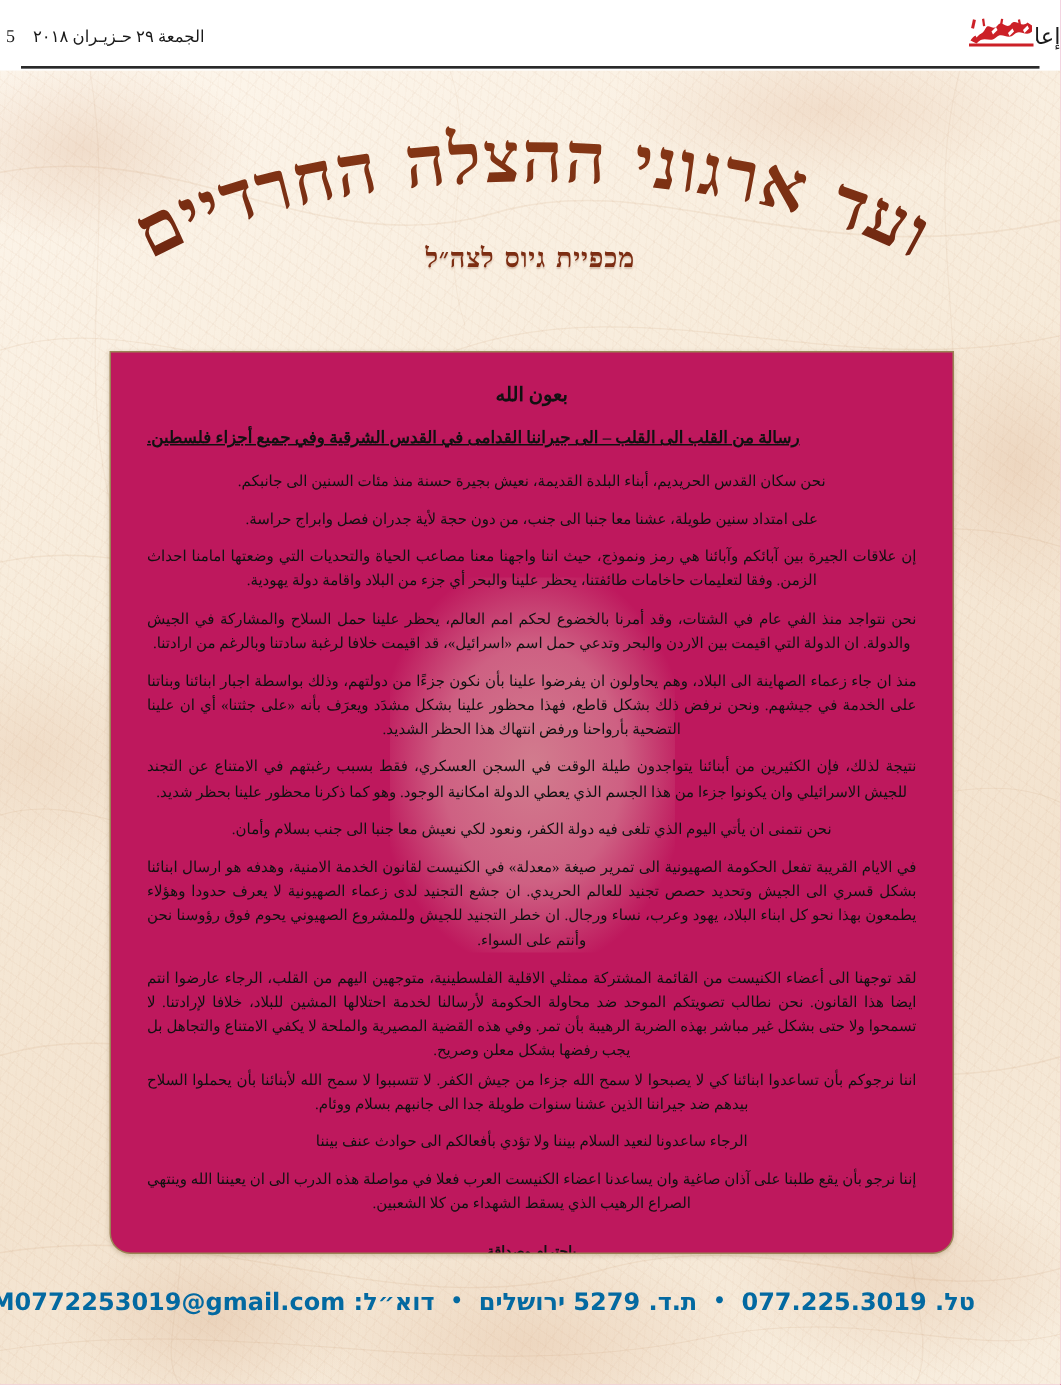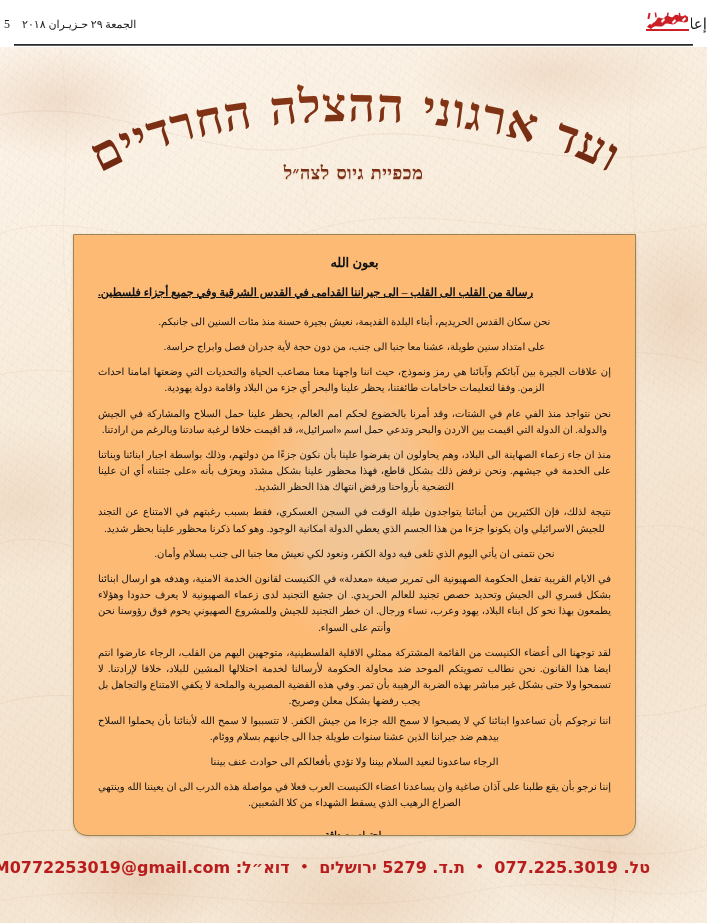--- a/index.html
+++ b/index.html
@@ -118,21 +118,21 @@
     text-shadow: 0 1px 1px rgba(120,60,30,0.25);
     z-index: 7;
   }
 
   
   .panel {
     position: absolute;
     left: 73px; top: 234px;
     width: 561px;
     height: 600px;
-    background: #fdba74;
+    background: #be185d;
     border: 1px solid #9a8355;
     border-bottom-left-radius: 14px;
     border-bottom-right-radius: 14px;
     box-shadow: 0 1px 3px rgba(120,90,50,0.25);
     z-index: 10;
     overflow: hidden;
   }
   .panel-watermark {
     position: absolute;
     left: 50%;
@@ -192,21 +192,21 @@
 
   
   .footer-contact {
     position: absolute;
     left: 0; top: 858px;
     width: 650px;
     text-align: center;
     direction: rtl;
     font-size: 16px;
     font-weight: bold;
-    color: #b91c1c;
+    color: #0369a1;
     font-family: "DejaVu Sans", sans-serif;
     z-index: 12;
     white-space: nowrap;
   }
   .footer-contact .sep { padding: 0 5px; font-size: 13px; vertical-align: 2px; }
   .footer-contact .mail {
     direction: ltr;
     unicode-bidi: embed;
     display: inline-block;
     font-family: "DejaVu Sans", sans-serif;

